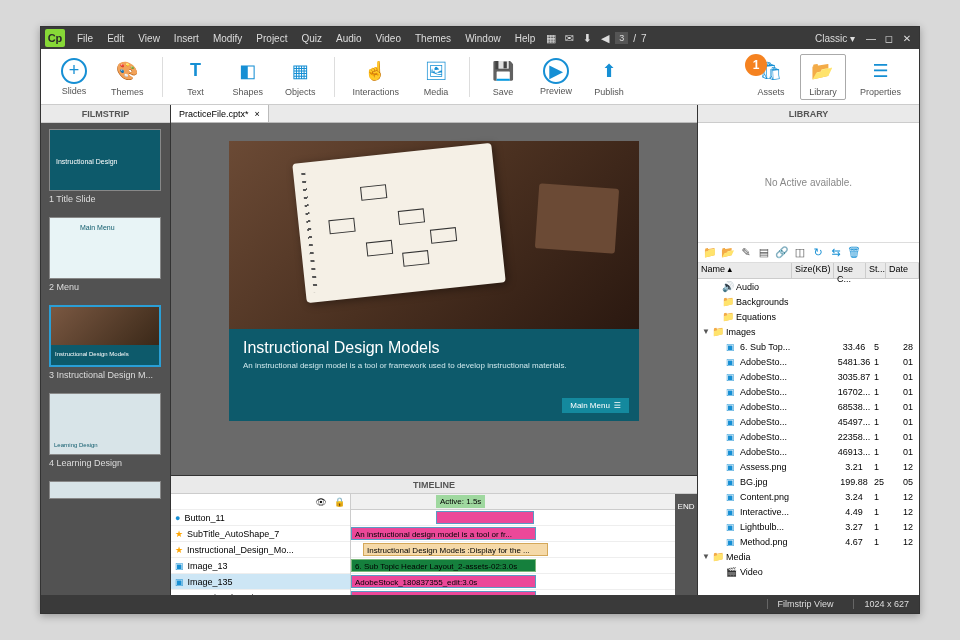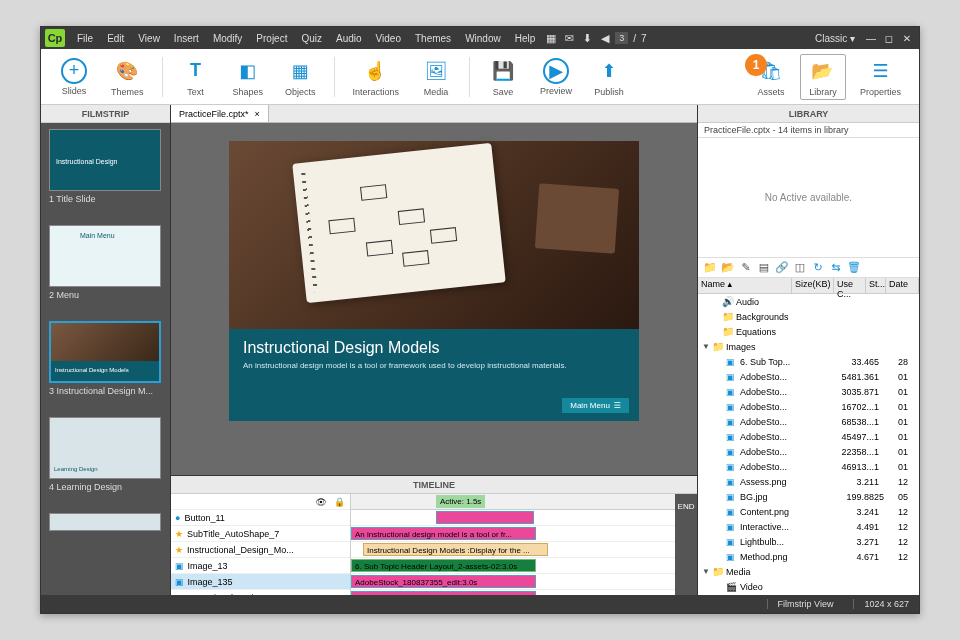--- a/index.html
+++ b/index.html
@@ -13,21 +13,21 @@
 .pagebox{background:#555;padding:1px 4px;font-size:9px}
 .winbtn{width:16px;height:14px;display:flex;align-items:center;justify-content:center;cursor:pointer}
 .toolbar{height:56px;background:#fff;border-bottom:1px solid #ccc;display:flex;align-items:center;padding:0 10px;gap:6px}
 .tbtn{display:flex;flex-direction:column;align-items:center;gap:2px;padding:2px 8px;font-size:9px;color:#555;cursor:pointer;min-width:46px}
 .tbtn .ic{width:28px;height:28px;display:flex;align-items:center;justify-content:center;font-size:18px;color:#168fd4;border:1px solid transparent;border-radius:3px}
 .tbtn .ic.circ{border:2px solid #168fd4;border-radius:50%;width:26px;height:26px}
 .sep{width:1px;height:40px;background:#ddd;margin:0 4px}
 .filmstriphdr,.libhdr,.timehdr{height:18px;background:#eaeaea;border-bottom:1px solid #ccc;font-size:9px;font-weight:bold;color:#555;display:flex;align-items:center;justify-content:center}
 .body{flex:1;display:flex;min-height:0}
 .filmstrip{width:130px;background:#525252;display:flex;flex-direction:column;border-right:1px solid #333}
-.fslist{flex:1;overflow:hidden;padding:6px 8px;display:flex;flex-direction:column;gap:16px}
+.fslist{flex:1;overflow:hidden;padding:6px 8px;display:flex;flex-direction:column;gap:8px}
 .slide{cursor:pointer}
 .thumb{width:112px;height:62px;background:#0d5a6b;border:1px solid #888;position:relative;overflow:hidden}
 .thumb.sel{border:2px solid #2a9fd6}
 .thumb .upper{position:absolute;inset:0 0 35% 0;background:linear-gradient(135deg,#7a5842,#3a2818)}
 .thumb .lower{position:absolute;inset:65% 0 0 0;background:#0d5a6b}
 .slide .lab{color:#ddd;font-size:9px;padding:3px 0 5px}
 .center{flex:1;display:flex;flex-direction:column;background:#6a6a6a;min-width:0}
 .tabbar{height:18px;background:#eaeaea;display:flex;align-items:center;font-size:9px;border-bottom:1px solid #bbb}
 .tab{padding:0 8px;height:100%;display:flex;align-items:center;gap:6px;background:#fff;border-right:1px solid #bbb}
 .canvas{flex:1;padding:18px 14px;overflow:hidden}
@@ -62,23 +62,23 @@
 .libtools .folder{color:#f5a623}
 .libtools .sync{color:#168fd4}
 .libhead{height:16px;background:#eaeaea;display:flex;font-size:9px;border-bottom:1px solid #ccc}
 .libhead div{padding:1px 3px;border-right:1px solid #ccc}
 .libtree{flex:1;overflow:auto;font-size:9px}
 .li{height:15px;display:flex;align-items:center;padding-left:4px;white-space:nowrap}
 .li .ar{width:10px;font-size:8px;color:#555}
 .li .fic{width:14px;color:#f5a623;font-size:10px}
 .li .pic{width:14px;color:#168fd4;font-size:9px}
 .li .nm{flex:0 0 94px;overflow:hidden;text-overflow:ellipsis;padding-right:2px}
-.li .sz{width:40px;text-align:right}
+.li .sz{width:40px;text-align:center}
 .li .uc{width:24px}
-.li .dt{width:20px;text-align:left}
+.li .dt{width:20px;text-align:center}
 .li.d1{padding-left:14px}.li.d2{padding-left:28px}
 .status{height:18px;background:#3a3a3a;color:#ddd;font-size:9px;display:flex;align-items:center;justify-content:flex-end;padding:0 10px;gap:20px}
 .status .sec{border-left:1px solid #666;padding-left:10px}
 .badge{position:absolute;width:22px;height:22px;background:#f58220;border-radius:50%;color:#fff;font-weight:bold;display:flex;align-items:center;justify-content:center;font-size:12px;z-index:10}
 .wallet{position:absolute;right:22px;top:45px;width:80px;height:65px;background:#6b4a35;border-radius:3px;transform:rotate(4deg)}
 </style>
 </head>
 <body>
 
 <div class="app">
@@ -297,21 +297,20 @@
                 <div class="seg" style="left:0;width:185px">Slide (3.0s)</div>
               </div>
             <div class="endcap">END</div>
           </div>
         </div>
       </div>
     </div>
 
     <div class="library">
       <div class="libhdr">LIBRARY</div>
-      <div class="libinfo">PracticeFile.cptx - 14 items in library</div>
       <div class="preview">No Active available.</div>
       <div class="libtools">
         <span class="folder">📁</span>
         <span class="folder">📂</span>
         <span>✎</span>
         <span>▤</span>
         <span>🔗</span>
         <span>◫</span>
         <span class="sync">↻</span>
         <span class="sync">⇆</span>

